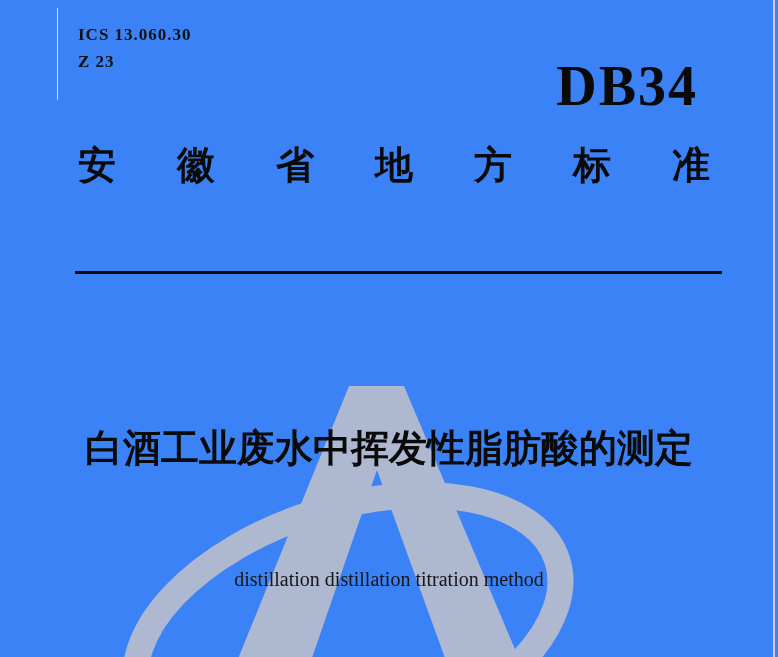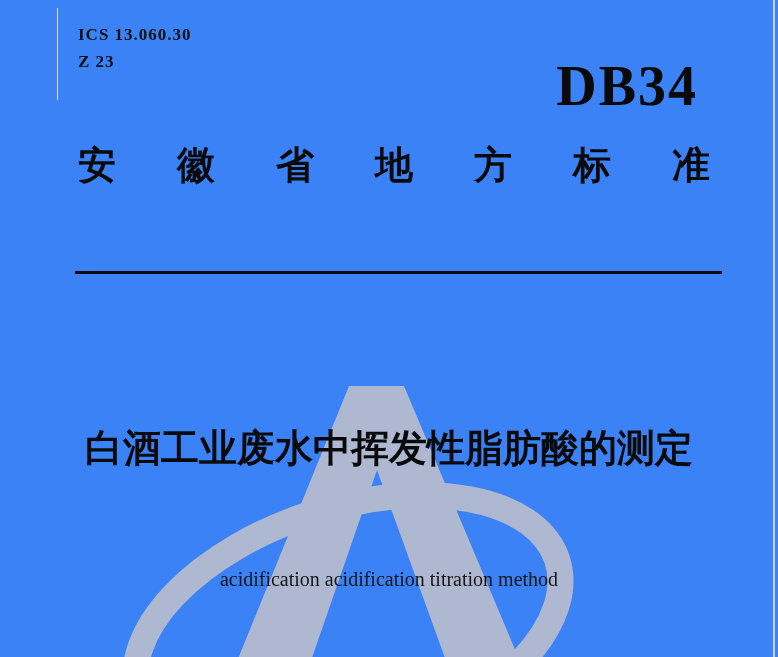--- a/index.html
+++ b/index.html
@@ -80,16 +80,16 @@
       <span>方</span>
       <span>标</span>
       <span>准</span>
     </div>
 
 
     <div class="head-rule"></div>
 
     <div class="title-zh l1">白酒工业废水中挥发性脂肪酸的测定</div>
 
-    <div class="title-en l2">acidification acidification titration method</div>
+    <div class="title-en l2">distillation distillation titration method</div>
 
   </div>
 </div>
 
 </body></html>

